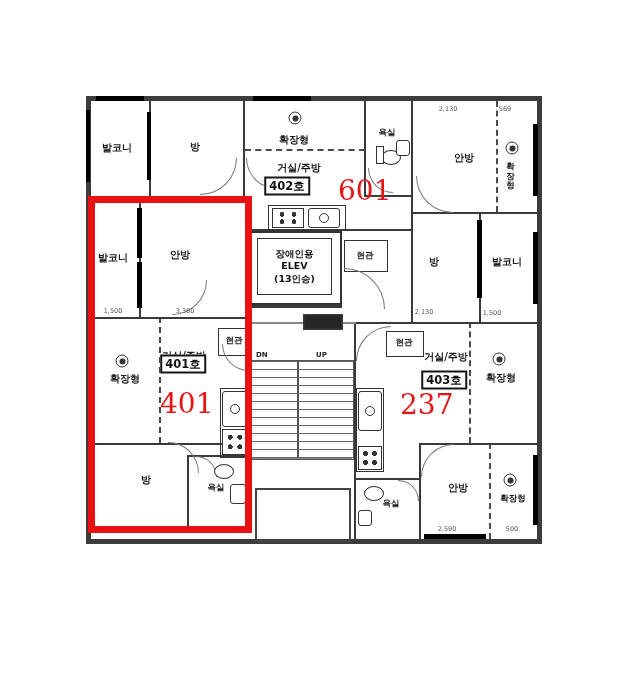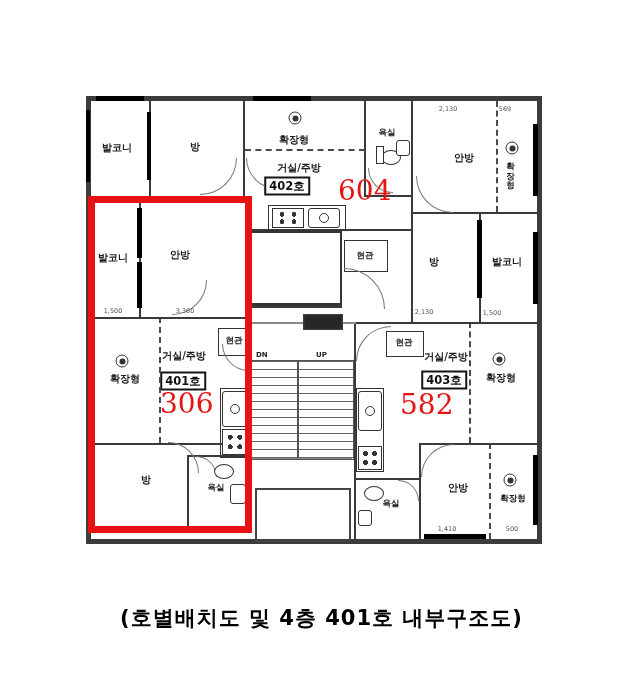--- a/index.html
+++ b/index.html
@@ -116,20 +116,27 @@
   <div class="box" style="left:386px;top:331px;width:36px;height:24px"></div>
 
   <div class="box" style="left:255px;top:488px;width:92px;height:50px;border-width:2px;border-color:#444"></div>
 
   <div id="stairs"></div>
   <div id="stairs-divider"></div>
   <div class="updn" style="left:256px;top:351px">DN</div>
   <div class="updn" style="left:316px;top:351px">UP</div>
 
   <div id="elev-outer"></div>
+  <div id="elev-inner">
+    <div id="elev-text">
+      <div>장애인용</div>
+      <div>ELEV</div>
+      <div>(13인승)</div>
+    </div>
+  </div>
 
   <div id="corridor-stamp"></div>
 
   <div class="arc br" style="left:200px;top:158px;width:36px;height:36px"></div>
   <div class="arc bl" style="left:246px;top:158px;width:30px;height:30px"></div>
   <div class="arc br" style="left:172px;top:280px;width:34px;height:34px"></div>
   <div class="arc bl" style="left:416px;top:176px;width:36px;height:36px"></div>
   <div class="arc tr" style="left:344px;top:268px;width:40px;height:40px"></div>
   <div class="arc tl" style="left:356px;top:326px;width:34px;height:34px"></div>
   <div class="arc bl" style="left:222px;top:344px;width:26px;height:26px"></div>
@@ -181,33 +188,32 @@
   <div class="lbl sm" style="left:404px;top:343px">현관</div>
   <div class="lbl" style="left:446px;top:357px">거실/주방</div>
   <div class="lbl" style="left:501px;top:378px">확장형</div>
   <div class="lbl" style="left:146px;top:480px">방</div>
   <div class="lbl sm" style="left:216px;top:488px">욕실</div>
   <div class="lbl sm" style="left:391px;top:504px">욕실</div>
   <div class="lbl" style="left:458px;top:488px">안방</div>
   <div class="lbl sm" style="left:513px;top:499px">확장형</div>
 
   <div class="badge" style="left:287px;top:186px">402호</div>
-  <div class="badge" style="left:183px;top:381px">401호</div>
+  <div class="badge" style="left:183px;top:364px">401호</div>
   <div class="badge" style="left:444px;top:380px">403호</div>
 
-  <div class="rednum" style="left:338px;top:177px">604</div>
-  <div class="rednum" style="left:160px;top:390px">306</div>
-  <div class="rednum" style="left:400px;top:391px">582</div>
+  <div class="rednum" style="left:338px;top:177px">601</div>
+  <div class="rednum" style="left:160px;top:390px">401</div>
+  <div class="rednum" style="left:400px;top:391px">237</div>
 
   <div class="dim" style="left:113px;top:311px">1,500</div>
   <div class="dim" style="left:185px;top:311px">3,360</div>
   <div class="dim" style="left:448px;top:109px">2,130</div>
   <div class="dim" style="left:505px;top:109px">569</div>
   <div class="dim" style="left:424px;top:312px">2,130</div>
   <div class="dim" style="left:492px;top:313px">1,500</div>
-  <div class="dim" style="left:447px;top:529px">1,410</div>
+  <div class="dim" style="left:447px;top:529px">2,590</div>
   <div class="dim" style="left:512px;top:529px">500</div>
 
   <div id="highlight-401"></div>
 
-  <div id="caption">(호별배치도 및 4층 401호 내부구조도)</div>
 
 </div>
 
 </body></html>

